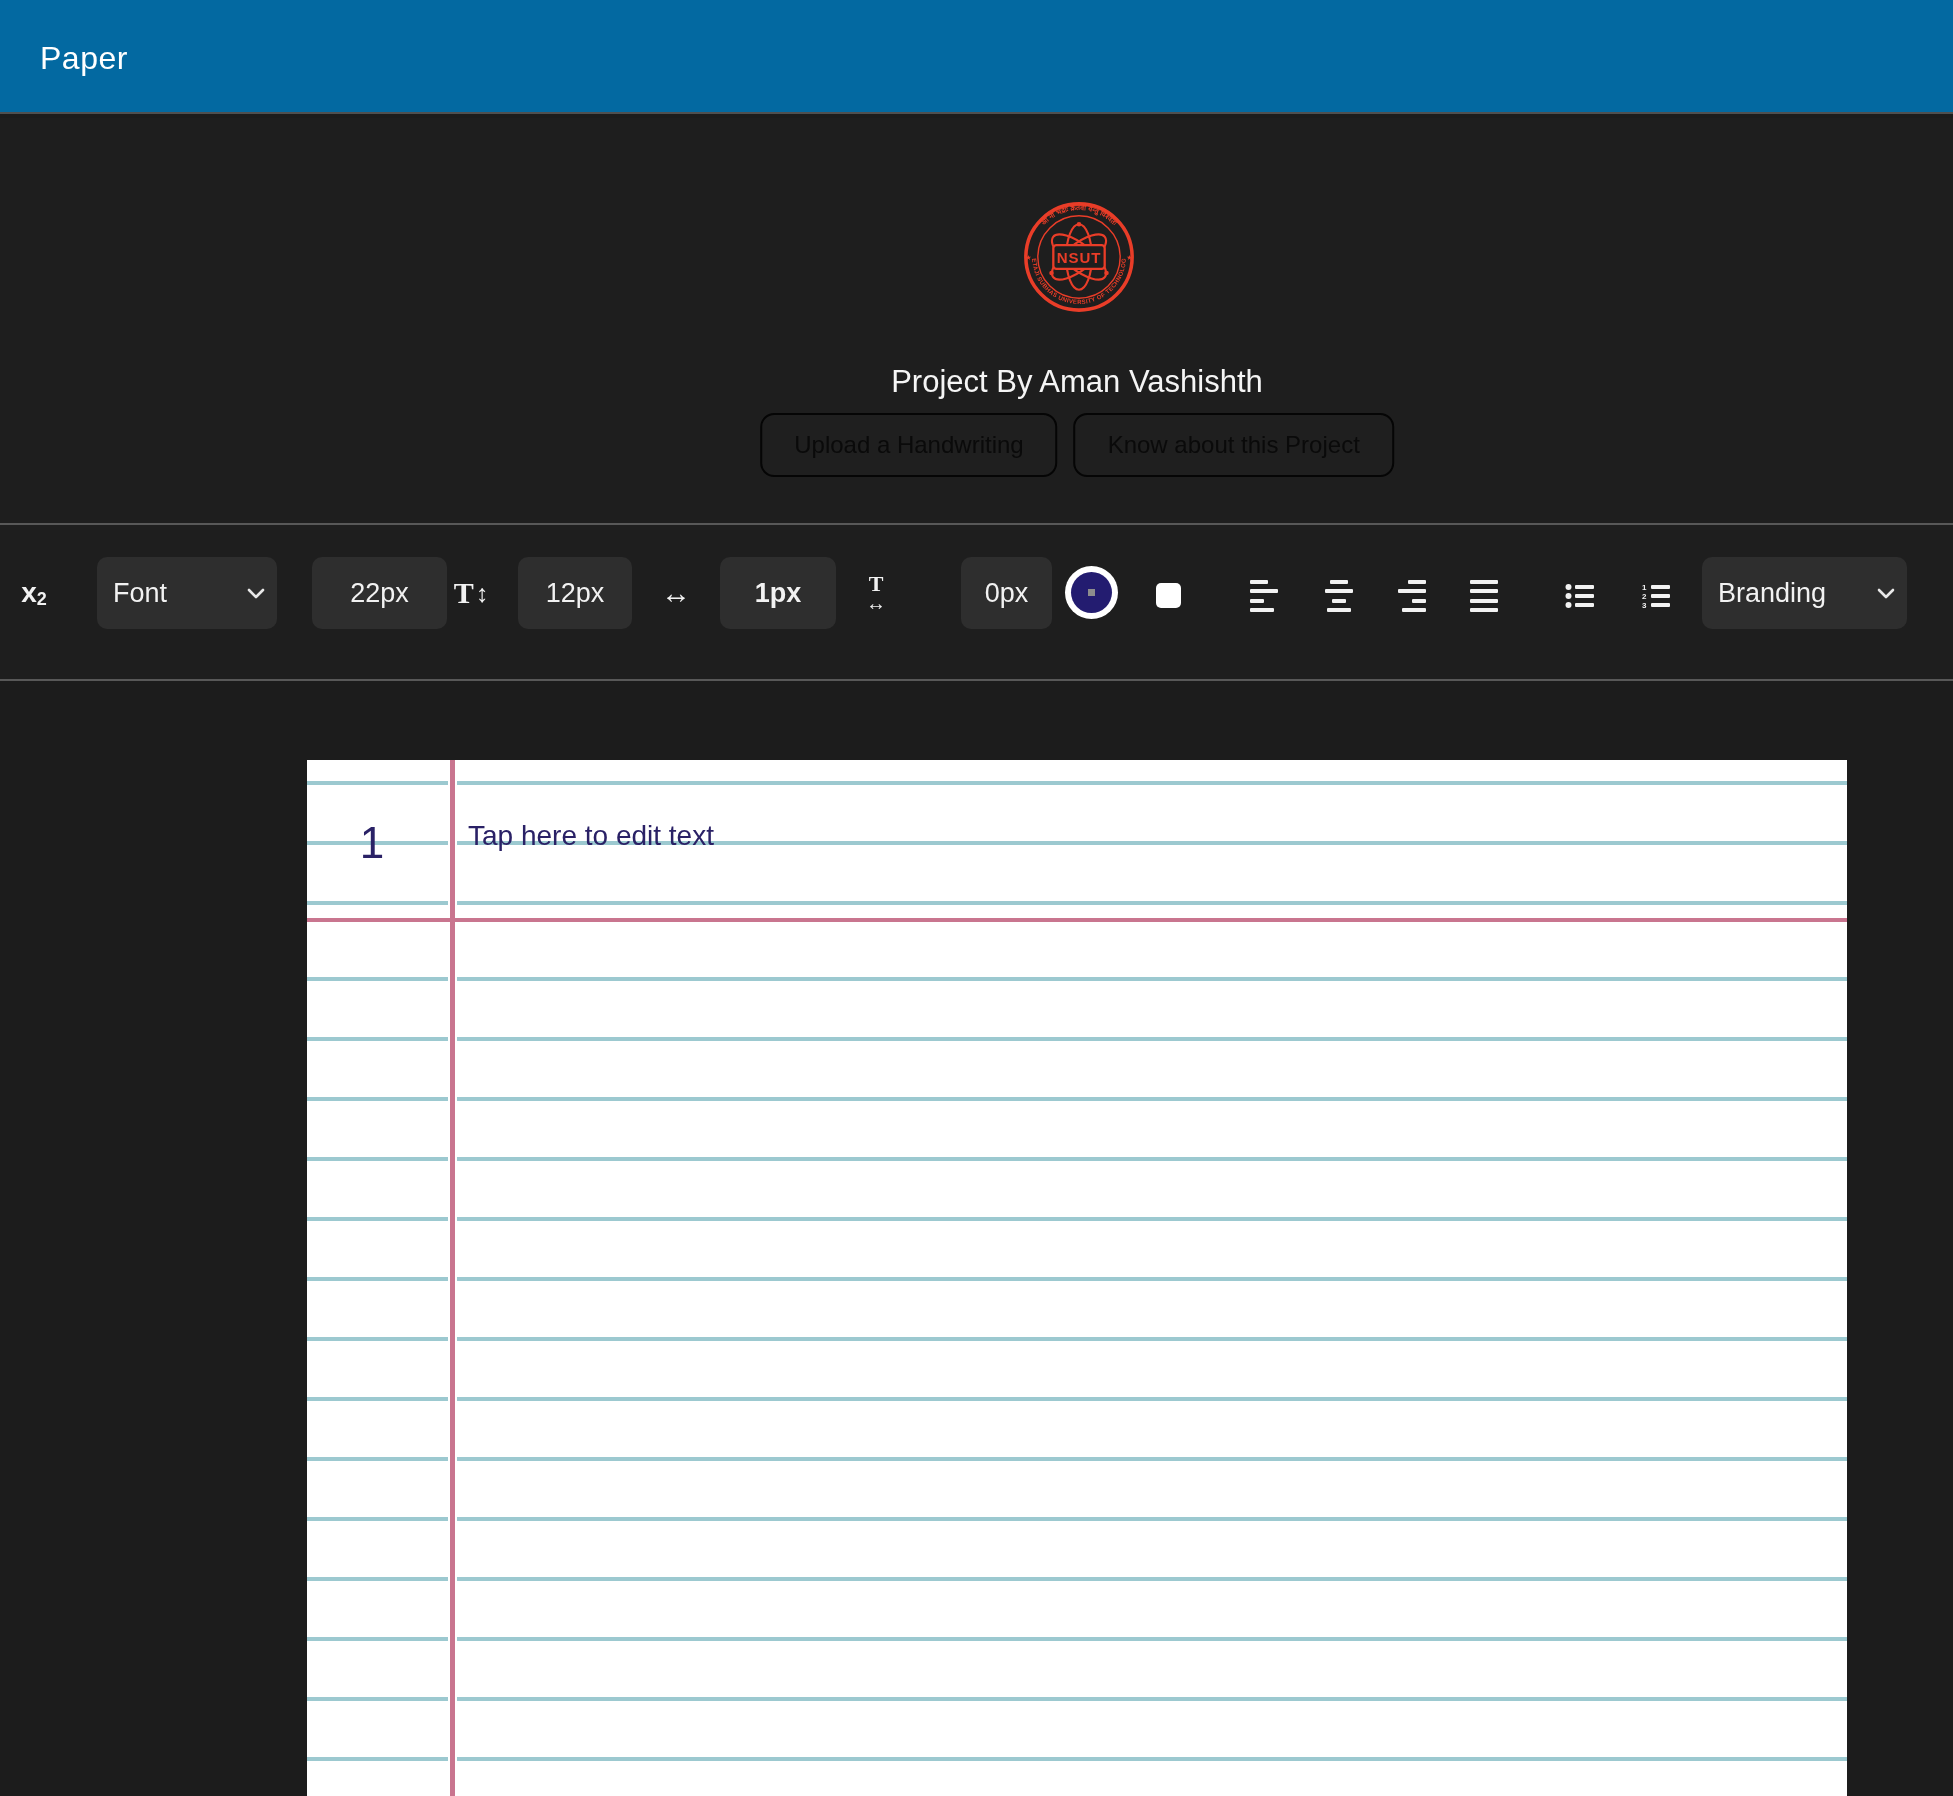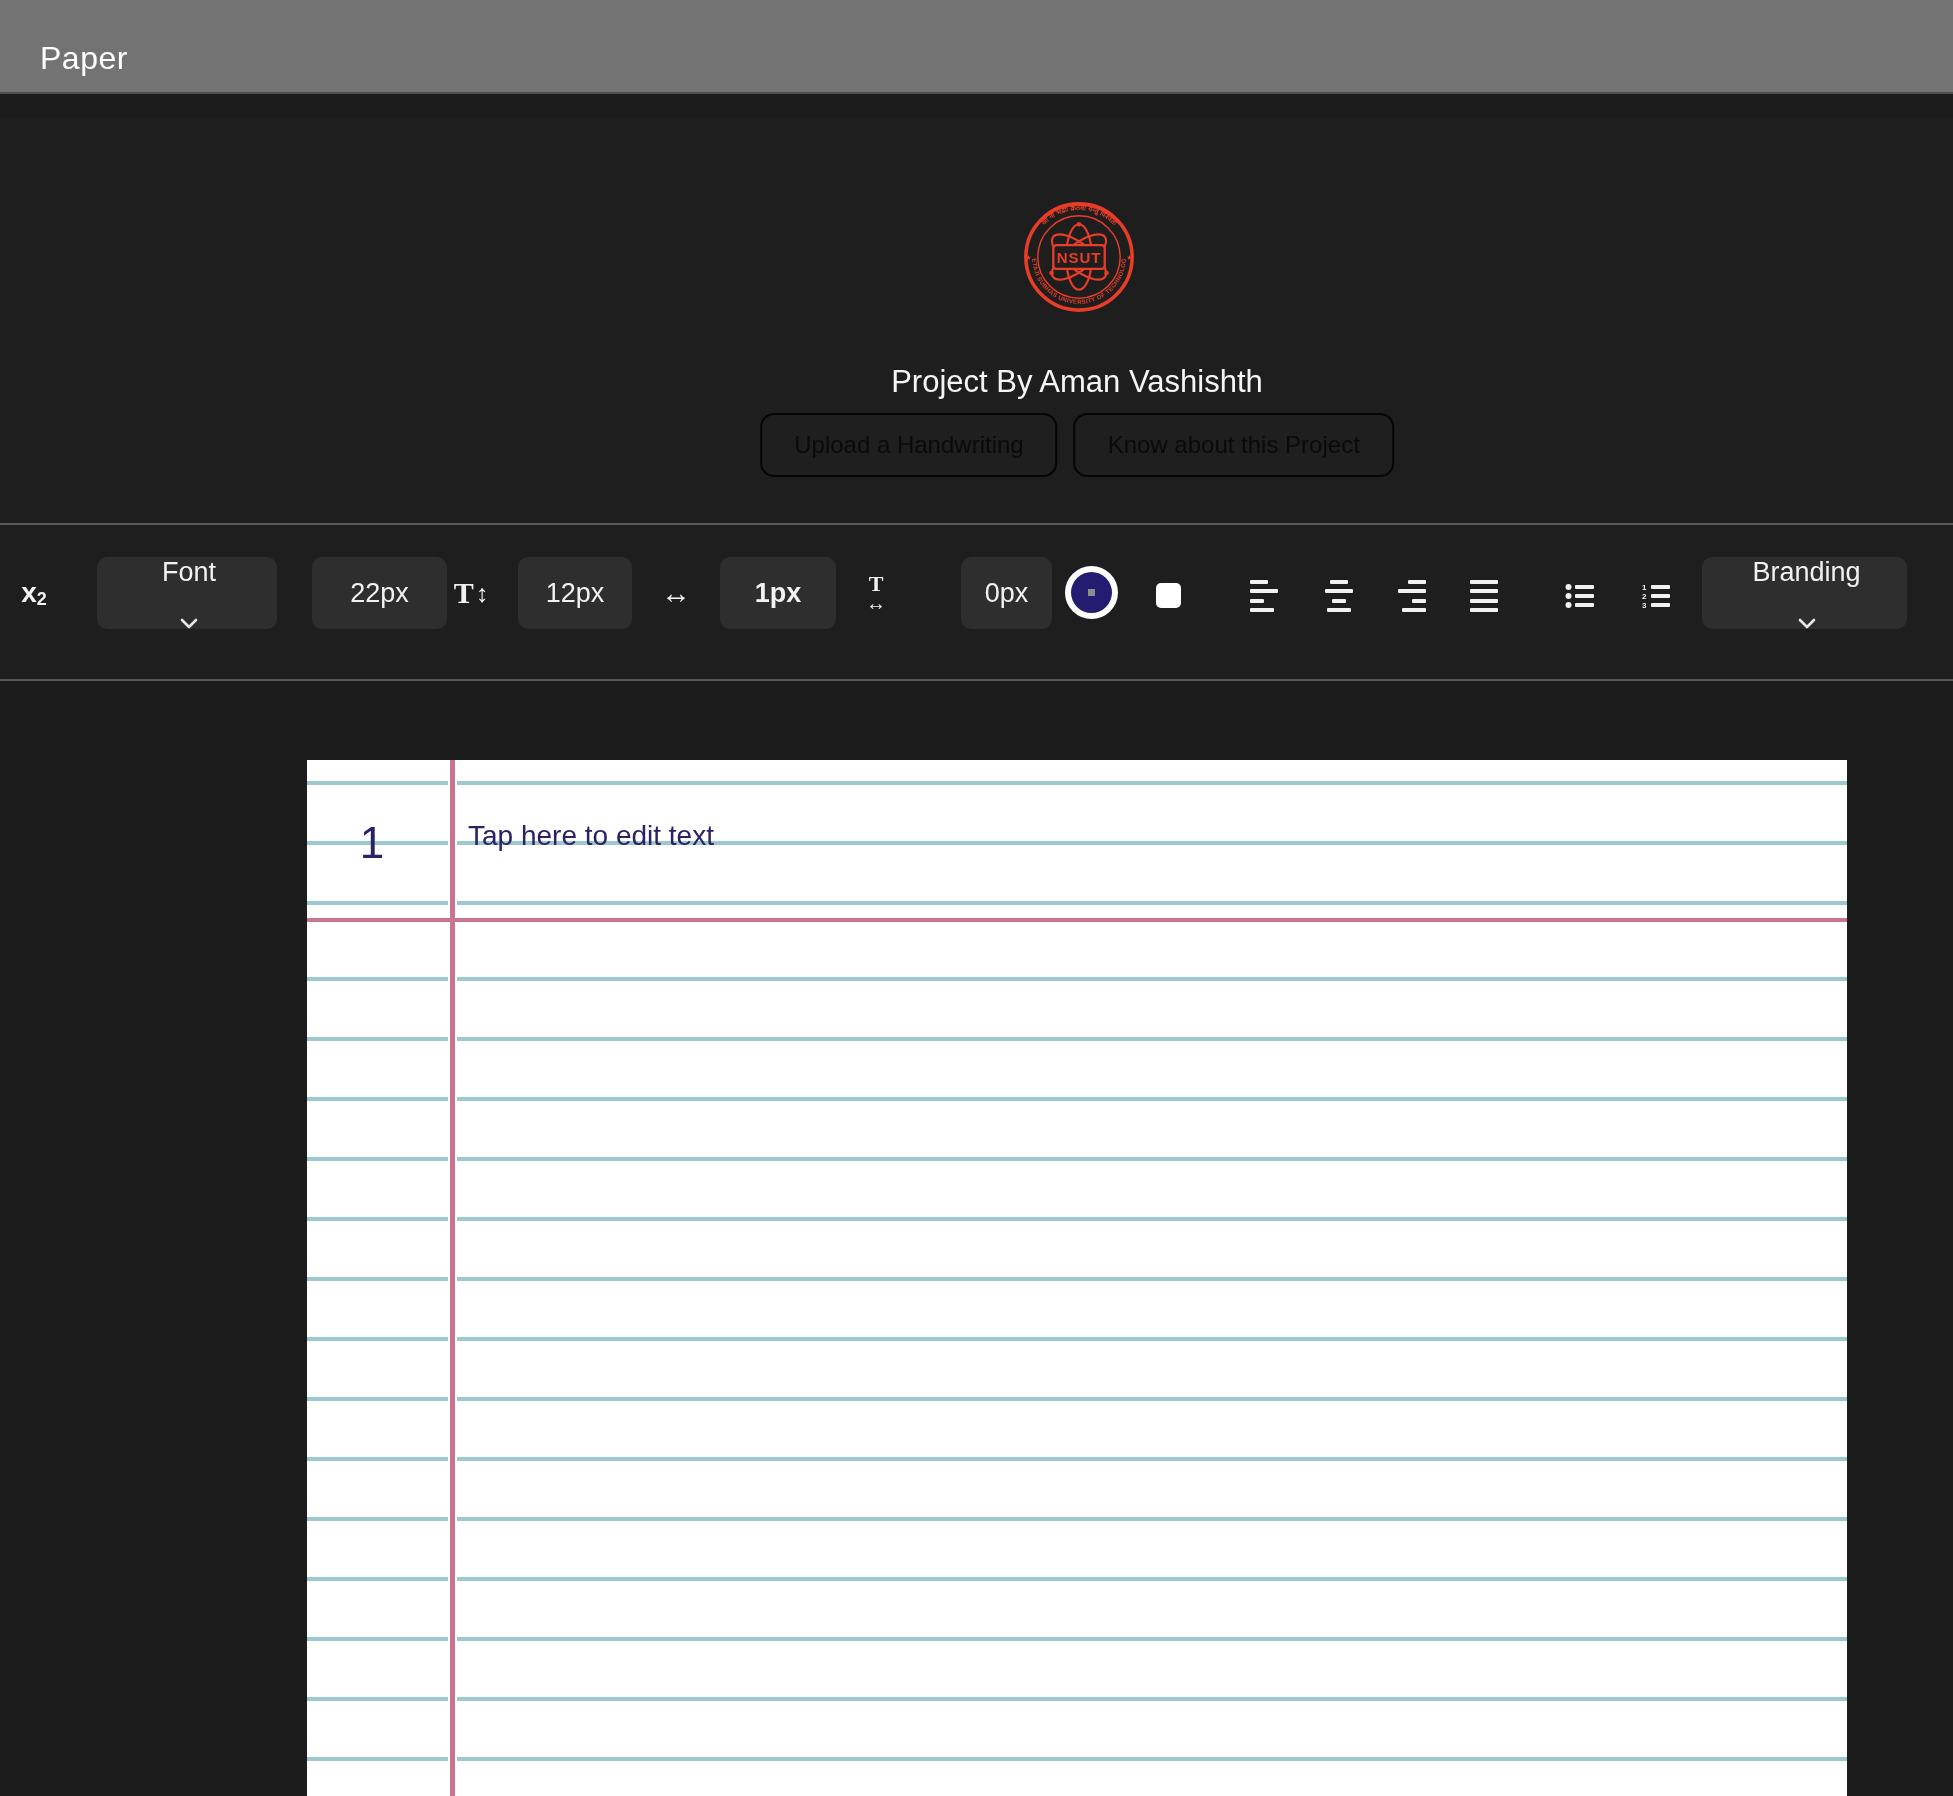--- a/index.html
+++ b/index.html
@@ -1,21 +1,21 @@
 <!DOCTYPE html>
 <html><head>
 <meta charset="utf-8">
 <style>
   * { margin:0; padding:0; box-sizing:border-box; }
   html,body { width:1953px; height:1796px; overflow:hidden; background:#1c1c1c;
               font-family:"Liberation Sans", sans-serif; }
 
   
-  .topbar { position:absolute; left:0; top:0; width:1953px; height:94px;
-            background:#737373; border-bottom:2px solid #4f4f4f; }
+  .topbar { position:absolute; left:0; top:0; width:1953px; height:114px;
+            background:#0369a1; border-bottom:2px solid #4f4f4f; }
   .topbar h1 { position:absolute; left:40px; top:0; height:116px; line-height:116px;
                color:#ffffff; font-size:32px; font-weight:500; letter-spacing:.5px; }
 
   
   .hero { position:absolute; left:0; top:118px; width:1953px; height:405px; background:#1e1e1e; }
   .seal { position:absolute; left:1017px; top:77px; width:124px; height:124px; }
   .byline { position:absolute; left:1077px; top:246px; transform:translateX(-50%);
             white-space:nowrap; color:#f5f5f5; font-size:31px;
             font-family:cursive, sans-serif;text-align:center; }
   .hero-buttons { position:absolute; left:1077px; top:295px; transform:translateX(-50%);
@@ -27,21 +27,21 @@
   
   .toolbar { position:absolute; left:0; top:523px; width:1953px; height:158px;
              background:#1e1e1e; border-top:2px solid #585858; border-bottom:2px solid #585858; }
   .tb-abs { position:absolute; }
   .tb-iconbtn { background:transparent; border:none; color:#f2f2f2; cursor:pointer;
                 display:flex; align-items:center; justify-content:center; }
   .subscript { left:12px; top:32px; height:72px; width:44px; font-size:28px; font-weight:bold; }
   .subscript sub { font-size:18px; font-weight:bold; margin-top:12px; }
   .tb-select { background:#2e2e2e; border-radius:10px; height:72px; top:32px;
                display:flex; align-items:center; justify-content:space-between;
-               padding:0 12px 0 16px; color:#f2f2f2; font-size:27px; cursor:pointer;flex-direction:column; }
+               padding:0 12px 0 16px; color:#f2f2f2; font-size:27px; cursor:pointer; }
   .tb-field { position:absolute; top:32px; height:72px; background:#2e2e2e; border:none;
               border-radius:10px; color:#f2f2f2; font-size:27px; text-align:center;
               font-family:"Liberation Sans", sans-serif; }
   .chev { width:18px; height:11px; flex:0 0 auto; }
   .chev polyline { fill:none; stroke:#e8e8e8; stroke-width:2.6; stroke-linecap:round; stroke-linejoin:round; }
   .t-serif { font-family:"Liberation Serif", serif; font-weight:bold; }
   .fh-icon { left:450px; top:32px; height:72px; width:42px; font-size:30px; gap:2px; }
   .fh-icon .arr { font-size:25px; }
   .h-arrow { left:656px; top:32px; height:72px; width:40px; font-size:30px; font-weight:bold; }
   .ws-icon { left:856px; top:32px; height:72px; width:40px; flex-direction:column; line-height:1; }

